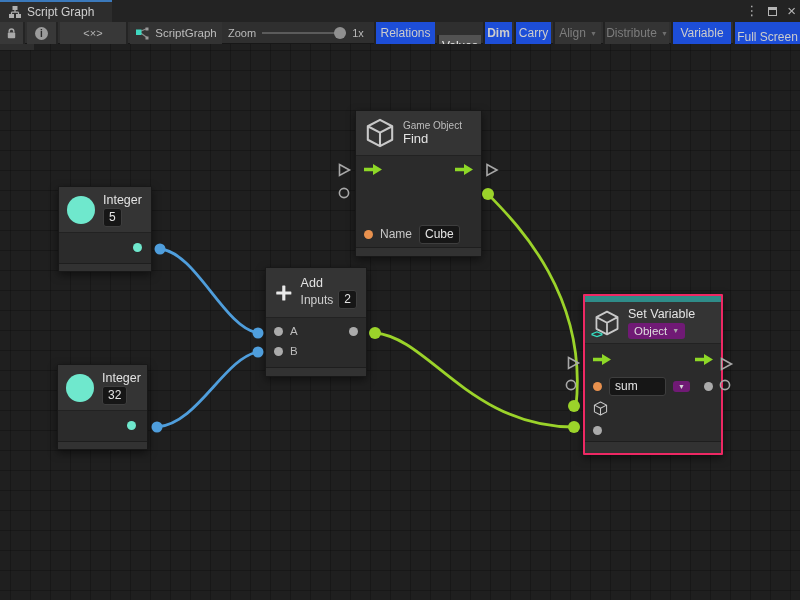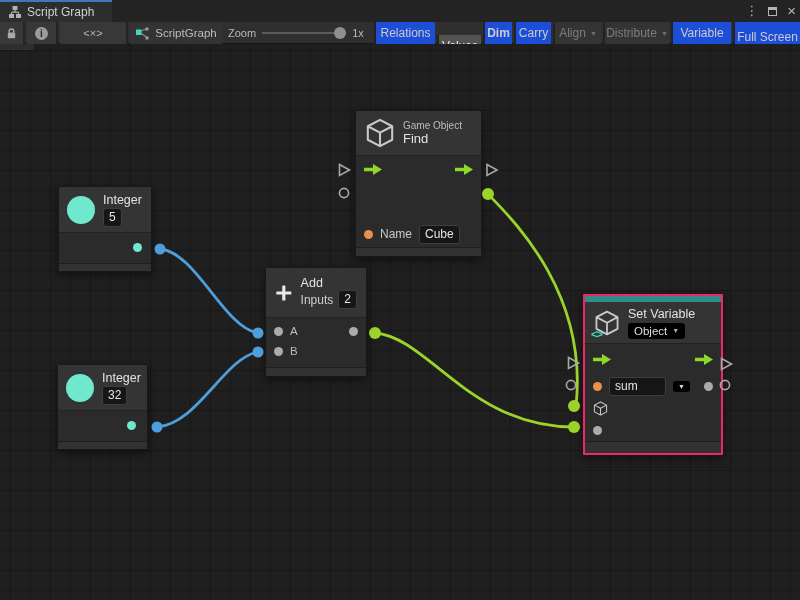--- a/index.html
+++ b/index.html
@@ -45,21 +45,21 @@
   
   .node { position:absolute; z-index:2; background:#2b2b2b; border:1px solid #181818; border-radius:2px;
           box-shadow:0 3px 9px rgba(0,0,0,0.5); color:#ddd; }
   .nhead { background:#343434; border-bottom:1px solid #222; display:flex; align-items:center; gap:8px; padding:0 9px; }
   .ntitle { font-size:12.5px; color:#e3e3e3; }
   .nsub { font-size:10px; color:#bdbdbd; }
   .nfoot { background:#323232; border-top:1px solid #1e1e1e; }
   .nrow { display:flex; align-items:center; gap:7px; padding:0 8px; }
   .field { background:#161616; border:1px solid #3e3e3e; border-radius:3px; color:#e4e4e4;
            font-size:12px; padding:1px 5px; line-height:15px; }
-  .ddbtn { background:#000000; border-radius:3px; color:#dedede; font-size:11.5px; padding:2px 6px;
+  .ddbtn { background:#701a75; border-radius:3px; color:#dedede; font-size:11.5px; padding:2px 6px;
            display:flex; align-items:center; gap:5px; }
   .dot { width:9px; height:9px; border-radius:50%; flex:0 0 auto; }
   .dot.orange { background:#e8914e; }
   .dot.gray { background:#ababab; }
   .mini-dot { position:absolute; width:9px; height:9px; border-radius:50%; background:#6fe8cd; }
   .arrow-ico { flex:0 0 auto; }
   .spacer { flex:1; }
   .selected { border:2px solid #ee2864; border-radius:1px; }
   .kindbar { height:6px; background:#2f8c89; }
   .varglyph { position:absolute; left:-3px; bottom:-4px; color:#35e0c3; font-weight:bold; font-size:11px; letter-spacing:-1px; }

